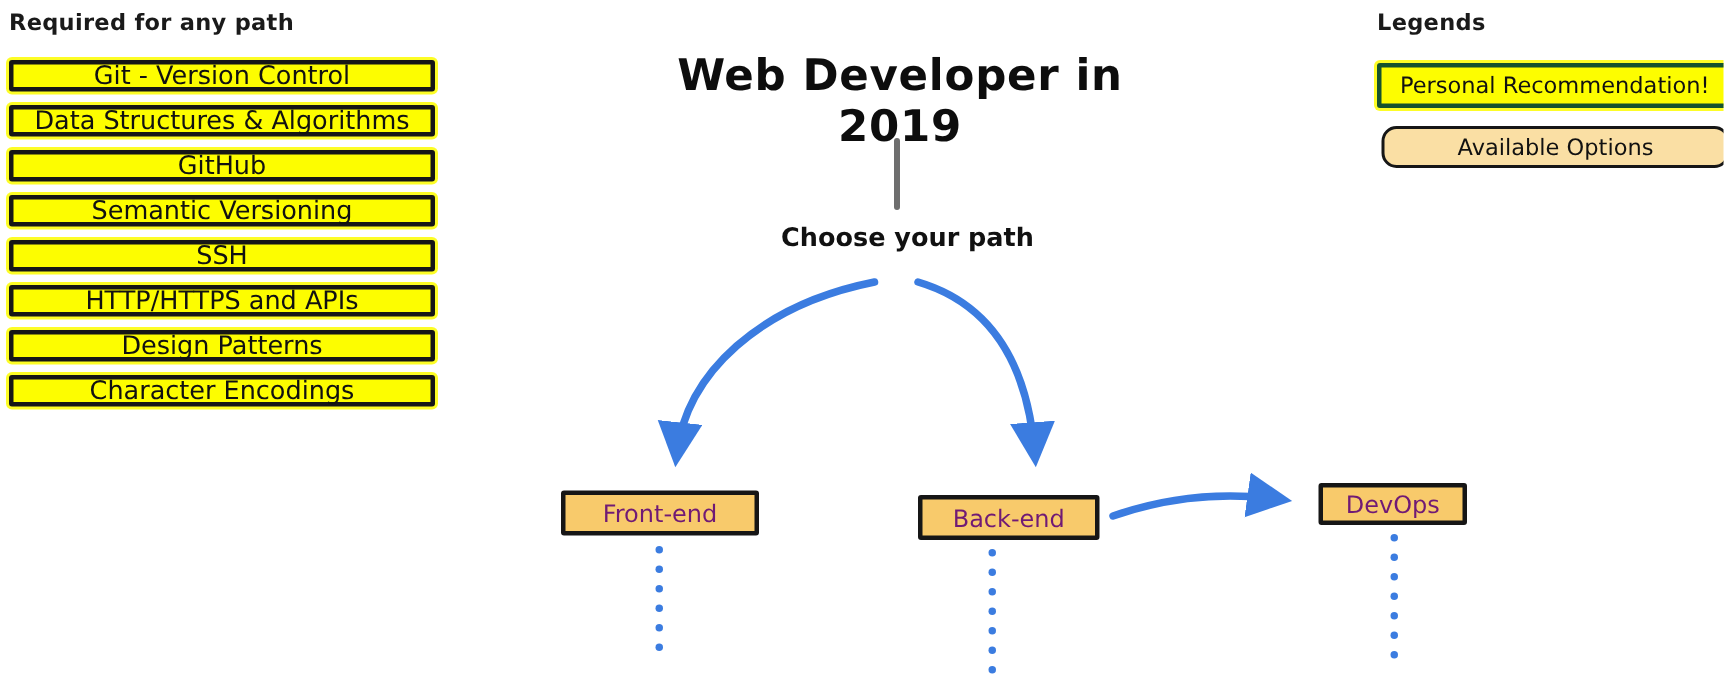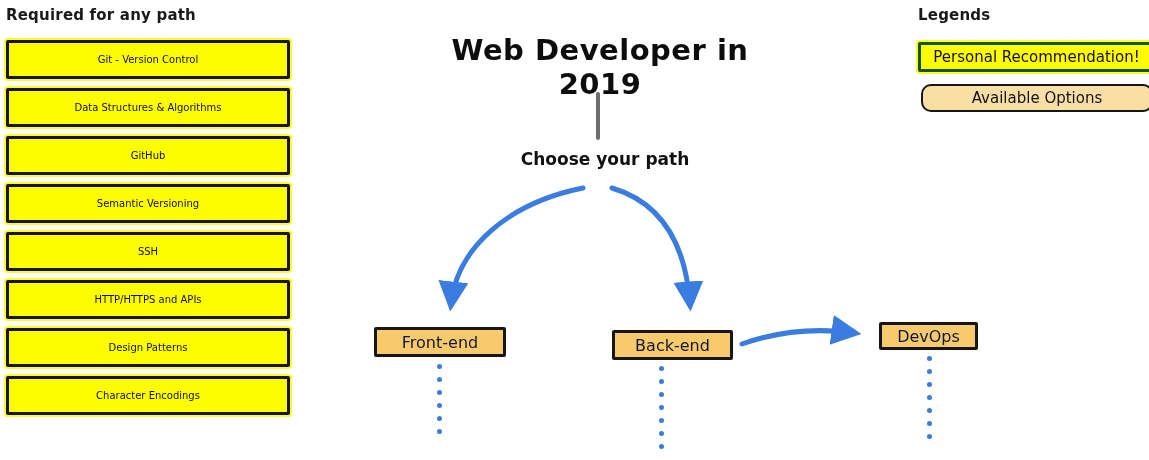--- a/index.html
+++ b/index.html
@@ -9,38 +9,38 @@
   .abs { position: absolute; }
 
   
   .required-panel { left: 6px; top: 6px; width: 288px; }
   .panel-heading { font-size: 15px; font-weight: bold; color: #1a1a1a; letter-spacing: 0.2px; }
   .required-list { position: absolute; left: 0; top: 34px; display: flex; flex-direction: column; gap: 9px; width: 284px; }
   .yellow-box {
     background: #FDFD00;
     border: 3px solid #161616;
     box-shadow: 0 0 0 2px rgba(253,253,0,0.85);
-    height: 39px;
+    height: 21px;
     display: flex; align-items: center; justify-content: center;
-    font-size: 10px; color: #111;
+    font-size: 17px; color: #111;
     border-radius: 2px;
   }
 
   
   .page-title { left: 410px; top: 33px; width: 380px; text-align: center;
     font-size: 29px; font-weight: bold; color: #0d0d0d; letter-spacing: 0.5px; }
   .stem-line { left: 596px; top: 92px; width: 4px; height: 48px; background: #6E6E6E; border-radius: 2px; }
   .choose-path { left: 485px; top: 149px; width: 240px; text-align: center;
     font-size: 17px; font-weight: bold; color: #111; }
 
   .path-box {
     background: #F8CA6B;
     border: 3px solid #161616;
     display: flex; align-items: center; justify-content: center;
-    font-size: 16px; color: #0f172a;
+    font-size: 16px; color: #701a75;
     border-radius: 2px;
   }
   .frontend-box { left: 374px; top: 327px; width: 132px; height: 30px; }
   .backend-box  { left: 612px; top: 330px; width: 121px; height: 30px; }
   .devops-box   { left: 879px; top: 322px; width: 99px; height: 28px; }
 
   .dotted-connector { display: flex; flex-direction: column; gap: 8px; align-items: center; }
   .dot { width: 5px; height: 5px; border-radius: 50%; background: #3B7CE0; }
   .frontend-dots { left: 437px; top: 364px; }
   .backend-dots  { left: 659px; top: 366px; }

